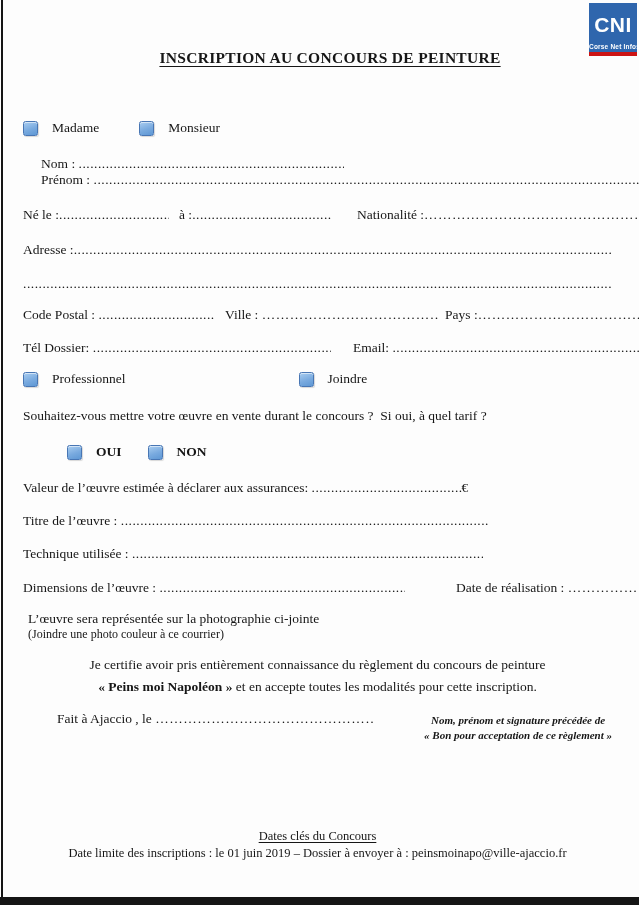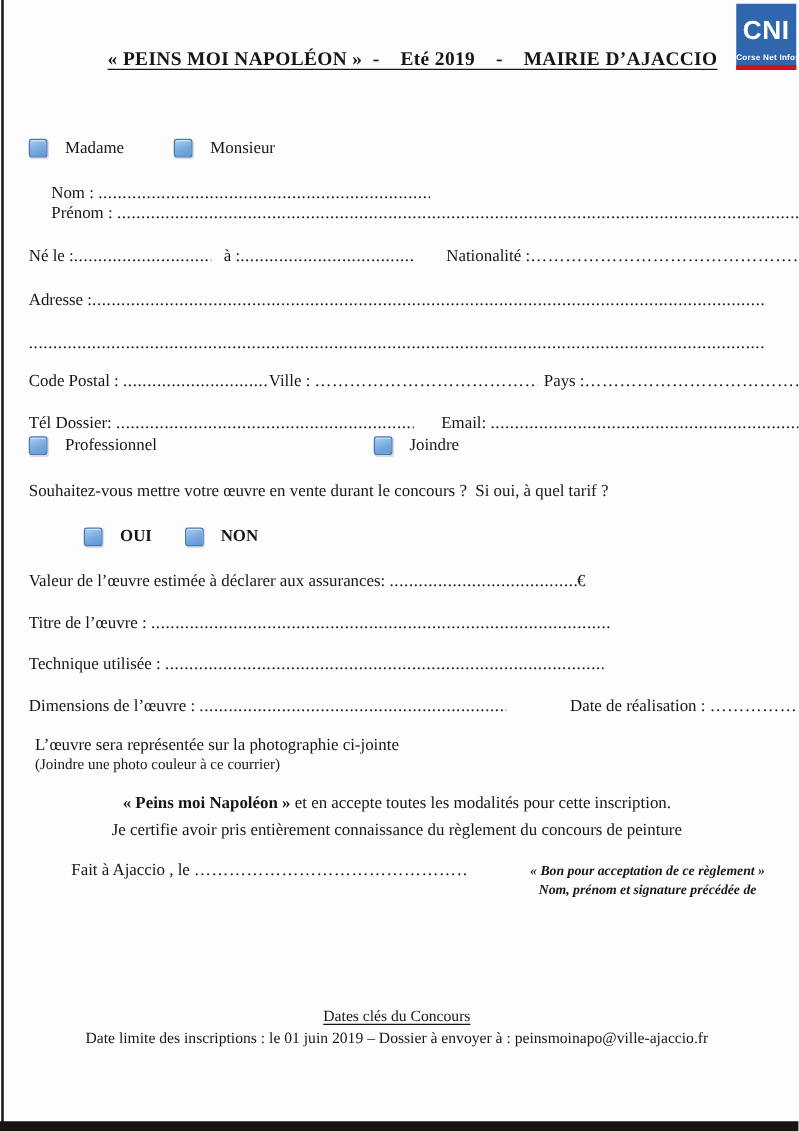--- a/index.html
+++ b/index.html
@@ -79,22 +79,22 @@
   <div class="left-edge"></div>
 
   <div class="logo" style="background:#2f66ad;">
     <div class="logo-acronym">CNI</div>
     <div class="logo-name">Corse Net Infos</div>
     <div class="logo-strip" style="background:#cc1414;"></div>
   </div>
 
   <div class="content">
 
-    <div class="title t2">
-      <span class="und">« PEINS MOI NAPOLÉON »  -    Eté 2019    -    MAIRIE D’AJACCIO</span>
+    <div class="title t1">
+      <span class="und">INSCRIPTION AU CONCOURS DE PEINTURE</span>
     </div>
 
     <div class="cbrow" style="margin-top:35px;">
       <span class="checkbox"></span>
       <span class="cb-lbl">Madame</span>
       <span class="checkbox" style="margin-left:40px;"></span>
       <span class="cb-lbl">Monsieur</span>
     </div>
 
     <div class="row" style="margin-top:20px;flex-direction:column;">
@@ -129,42 +129,42 @@
     </div>
     <div class="row" style="margin-top:18px;">
       <span class="leader flex">........................................................................................................................................................................................................................................................................</span>
     </div>
 
     <div class="row" style="margin-top:15px;">
       <div class="grp" style="width:192px;">
         <span class="lbl">Code Postal : </span>
         <span class="leader flex">........................................................................................................................................................................................................................................................................</span>
       </div>
-      <div class="grp" style="width:215px;margin-left:0;">
+      <div class="grp" style="width:215px;margin-left:10px;">
         <span class="lbl">Ville : </span>
         <span class="leader flex">……………………………………………………………………………………………………………………………………</span>
       </div>
       <div class="grp" style="flex:1;margin-left:5px;">
         <span class="lbl">Pays :</span>
         <span class="leader flex">……………………………………………………………………………………………………………………………………</span>
       </div>
     </div>
 
     <div class="row" style="margin-top:17px;">
       <div class="grp" style="width:308px;">
         <span class="lbl">Tél Dossier: </span>
         <span class="leader flex">........................................................................................................................................................................................................................................................................</span>
       </div>
       <div class="grp" style="flex:1;margin-left:22px;">
         <span class="lbl">Email: </span>
         <span class="leader flex">........................................................................................................................................................................................................................................................................</span>
       </div>
     </div>
 
-    <div class="cbrow" style="margin-top:2px;">
+    <div class="cbrow" style="margin-top:15px;">
       <span class="checkbox"></span>
       <span class="cb-lbl">Professionnel</span>
       <span class="checkbox" style="margin-left:173px;"></span>
       <span class="cb-lbl">Joindre</span>
     </div>
 
     <div class="row" style="margin-top:21px;white-space:pre;">
       <span>Souhaitez-vous mettre votre œuvre en vente durant le concours ?  Si oui, à quel tarif ?</span>
     </div>
 
@@ -201,32 +201,32 @@
         <span class="leader flex">……………………………………………………………………………………………………………………………………</span>
       </div>
     </div>
 
     <div class="row" style="margin-top:15px;padding-left:5px;flex-direction:column;">
       <span class="lbl">L’œuvre sera représentée sur la photographie ci-jointe </span>
       <span class="small-note">(Joindre une photo couleur à ce courrier)</span>
     </div>
 
     <div class="certify center" style="margin-top:12px;">
+      <div>Je certifie avoir pris entièrement connaissance du règlement du concours de peinture</div>
       <div><b>« Peins moi Napoléon »</b><span> et en accepte toutes les modalités pour cette inscription.</span></div>
-      <div>Je certifie avoir pris entièrement connaissance du règlement du concours de peinture</div>
     </div>
 
     <div class="sig-row" style="margin-top:13px;padding-left:34px;">
       <div class="grp">
         <span class="lbl">Fait à Ajaccio , le </span>
         <span class="leader" style="width:218px;">……………………………………………………………………………………………………………………………………</span>
       </div>
       <div class="sig-note">
+        <div>Nom, prénom et signature précédée de</div>
         <div>« Bon pour acceptation de ce règlement »</div>
-        <div>Nom, prénom et signature précédée de</div>
       </div>
     </div>
 
     <div class="footer" style="margin-top:85px;">
       <div class="und">Dates clés du Concours</div>
       <div>Date limite des inscriptions : le 01 juin 2019 – Dossier à envoyer à : peinsmoinapo@ville-ajaccio.fr</div>
 
     </div>
   </div>
 

